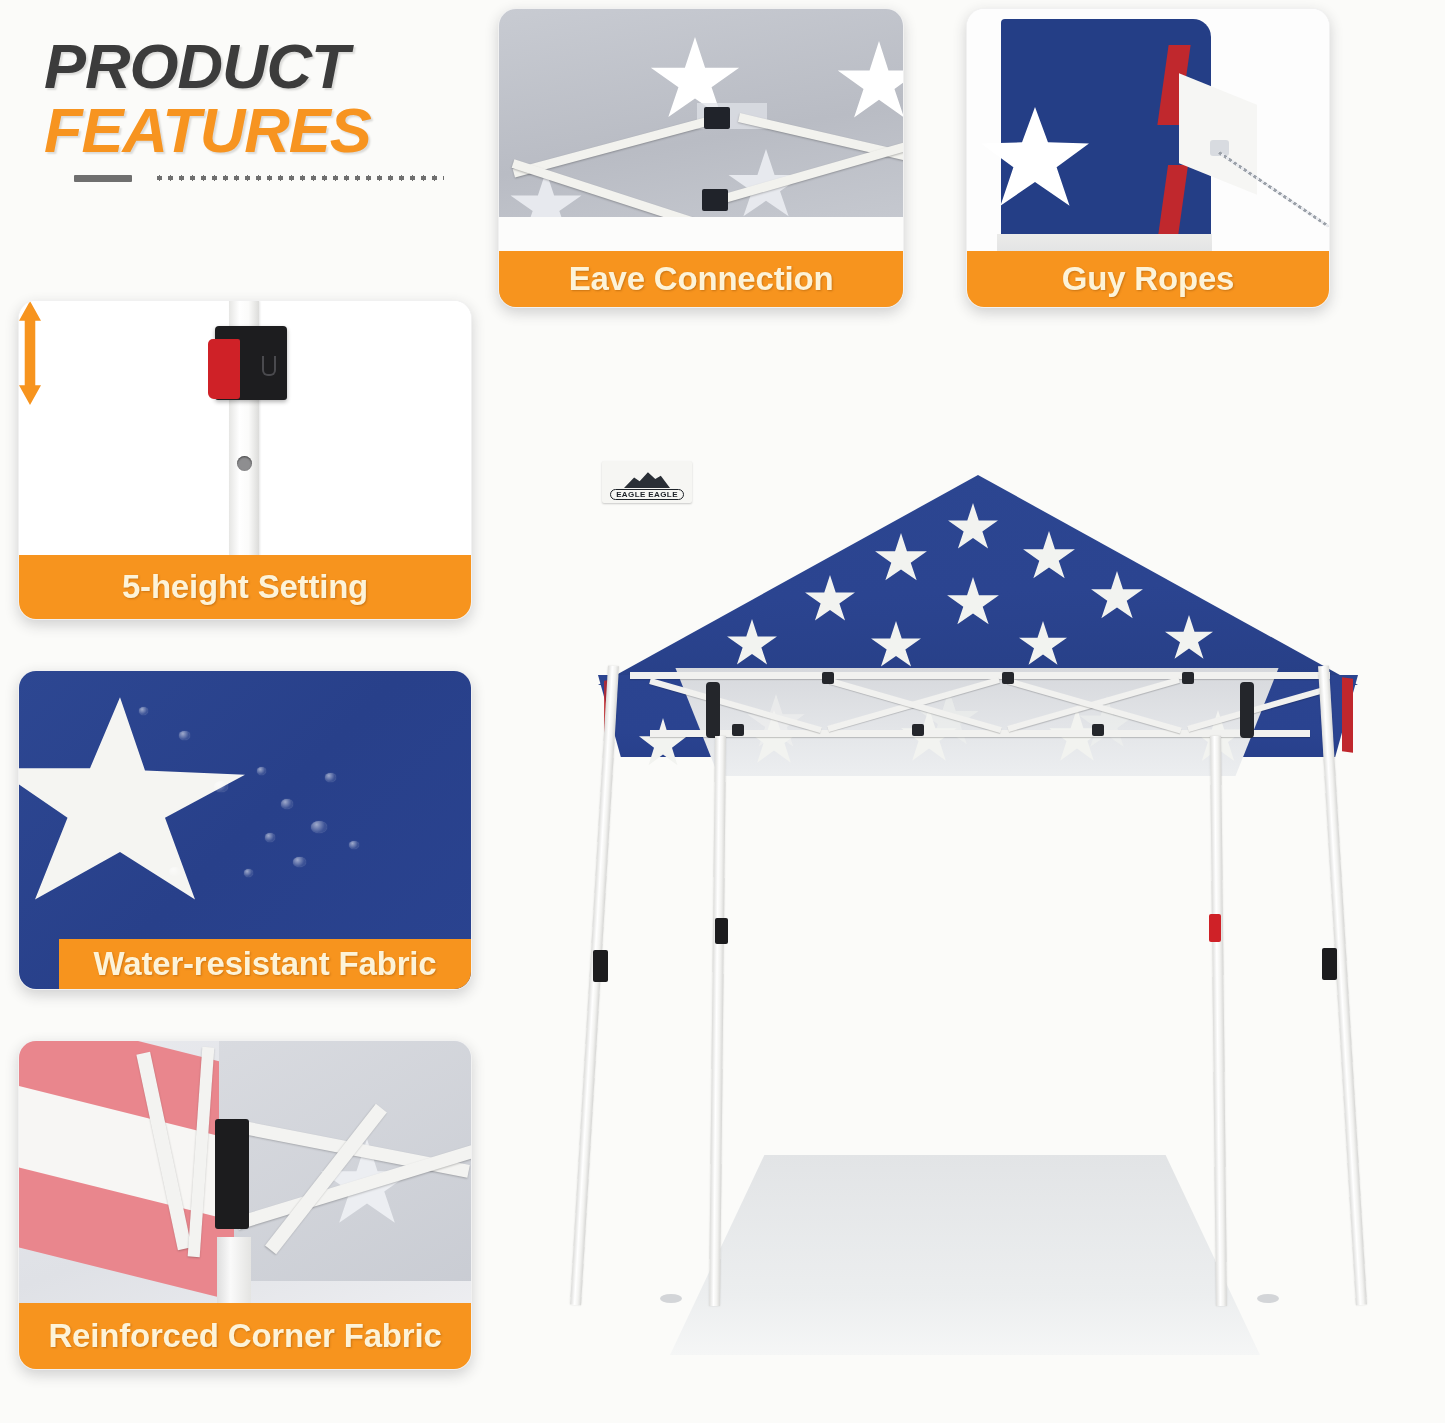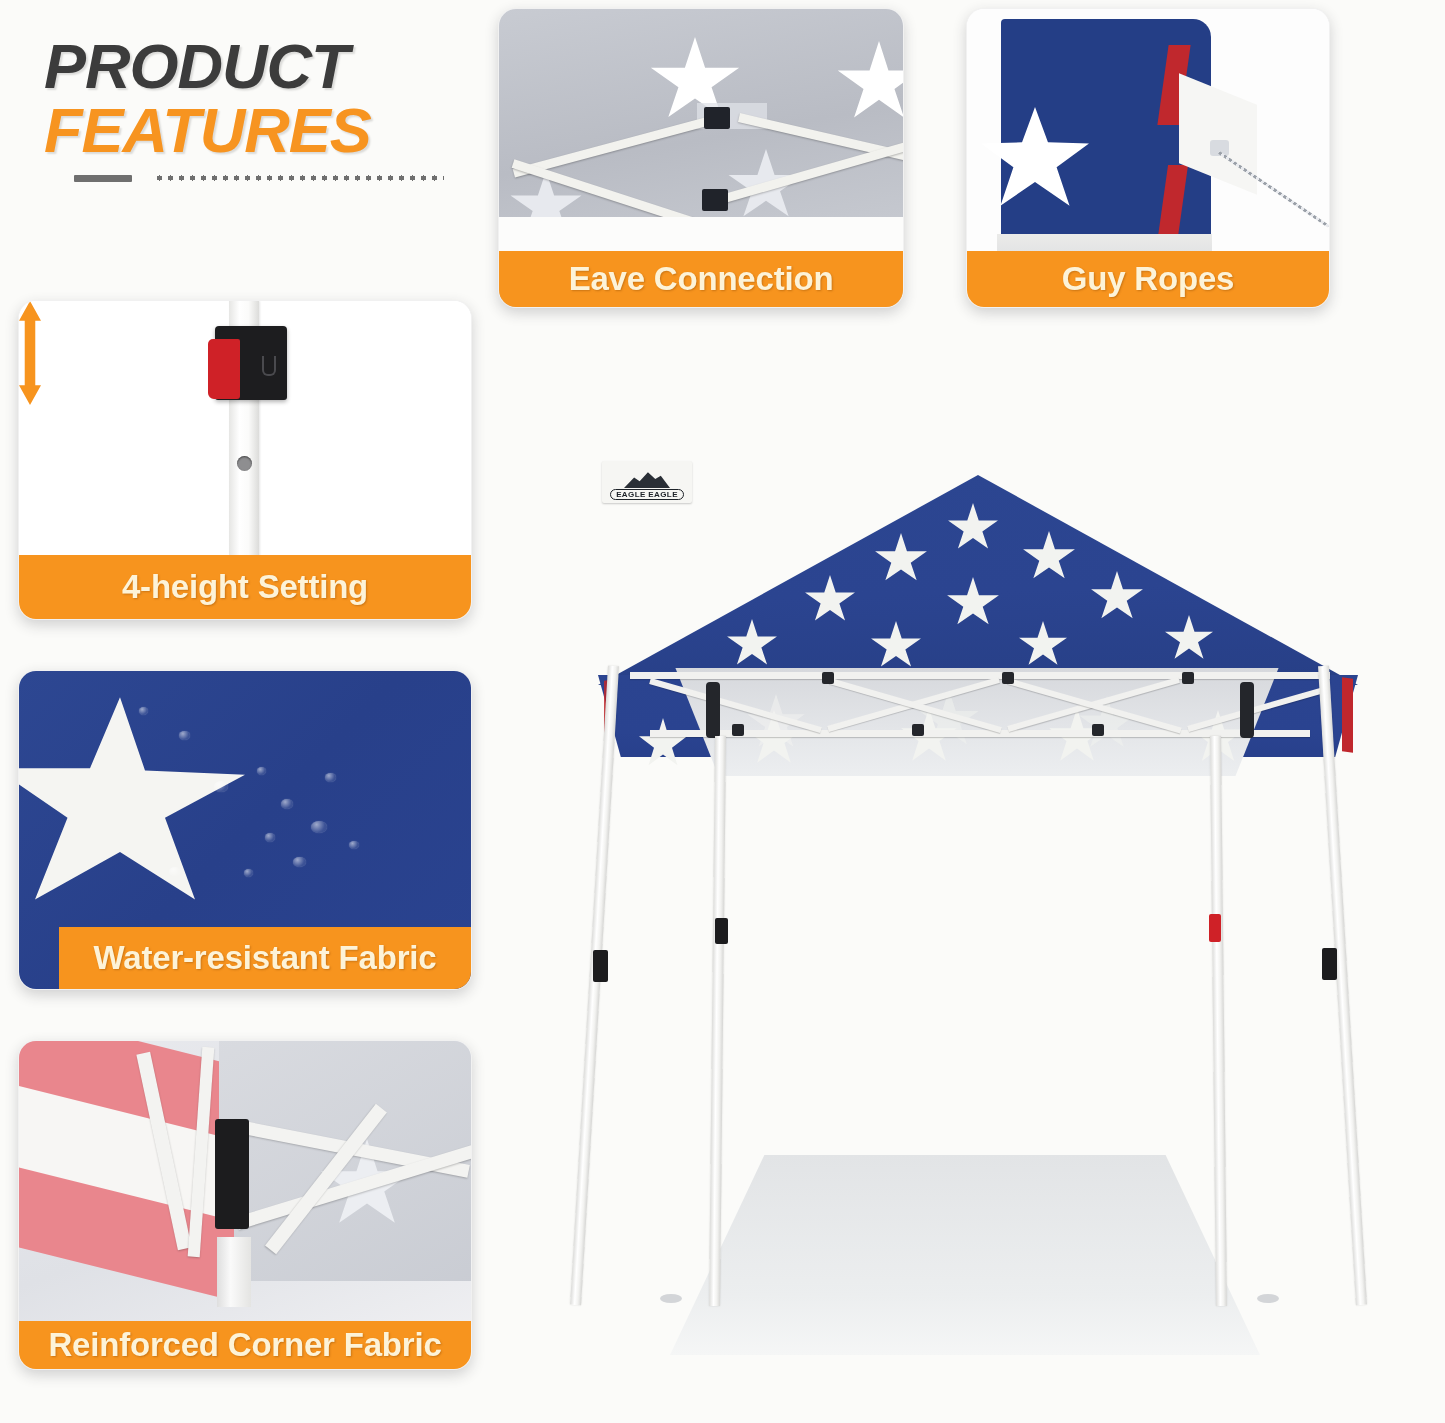--- a/index.html
+++ b/index.html
@@ -44,23 +44,23 @@
   }
 
   
   #panel-eave  { left: 498px; top: 8px;   width: 406px; height: 300px; }
   #panel-eave  .panel-label { height: 56px; }
   #panel-guy   { left: 966px; top: 8px;   width: 364px; height: 300px; }
   #panel-guy   .panel-label { height: 56px; }
   #panel-height{ left: 18px;  top: 300px; width: 454px; height: 320px; }
   #panel-height .panel-label { height: 64px; }
   #panel-water { left: 18px;  top: 670px; width: 454px; height: 320px; }
-  #panel-water .panel-label { height: 62px; margin-left: 40px; }
+  #panel-water .panel-label { height: 50px; margin-left: 40px; }
   #panel-corner{ left: 18px;  top: 1040px;width: 454px; height: 330px; }
-  #panel-corner .panel-label { height: 48px; }
+  #panel-corner .panel-label { height: 66px; }
   .star {
     position: absolute;
     background: #ffffff;
     clip-path: polygon(50% 0%, 61% 35%, 98% 35%, 68% 57%, 79% 91%, 50% 70%, 21% 91%, 32% 57%, 2% 35%, 39% 35%);
   }
   .star-gray { background: #e7e9ee; }
 
   
   #eave-photo { background: linear-gradient(170deg,#c8cbd2 0%, #b9bcc4 45%, #cfd2d8 100%); }
   #eave-photo .eave-bar { position: absolute; background: #f2f2ee; box-shadow: 0 1px 2px rgba(0,0,0,0.25); }
@@ -217,21 +217,21 @@
   <div class="panel" id="panel-height">
     <div class="panel-photo" id="height-photo">
       <div id="ht-pole"></div>
       <div id="ht-housing"></div>
       <div id="ht-button"></div>
       <div id="ht-notch"></div>
       <div id="ht-hole"></div>
       <div id="ht-arrow-up"></div>
       <div id="ht-arrow-down"></div>
     </div>
-    <div class="panel-label">4-height Setting</div>
+    <div class="panel-label">5-height Setting</div>
   </div>
 
   <div class="panel" id="panel-water">
     <div class="panel-photo" id="water-photo">
       <div id="water-star"></div>
       <div class="drop" style="left:195px;top:110px;width:14px;height:11px;"></div>
       <div class="drop" style="left:238px;top:96px;width:9px;height:8px;"></div>
       <div class="drop" style="left:262px;top:128px;width:12px;height:10px;"></div>
       <div class="drop" style="left:292px;top:150px;width:16px;height:12px;"></div>
       <div class="drop" style="left:246px;top:162px;width:10px;height:9px;"></div>

